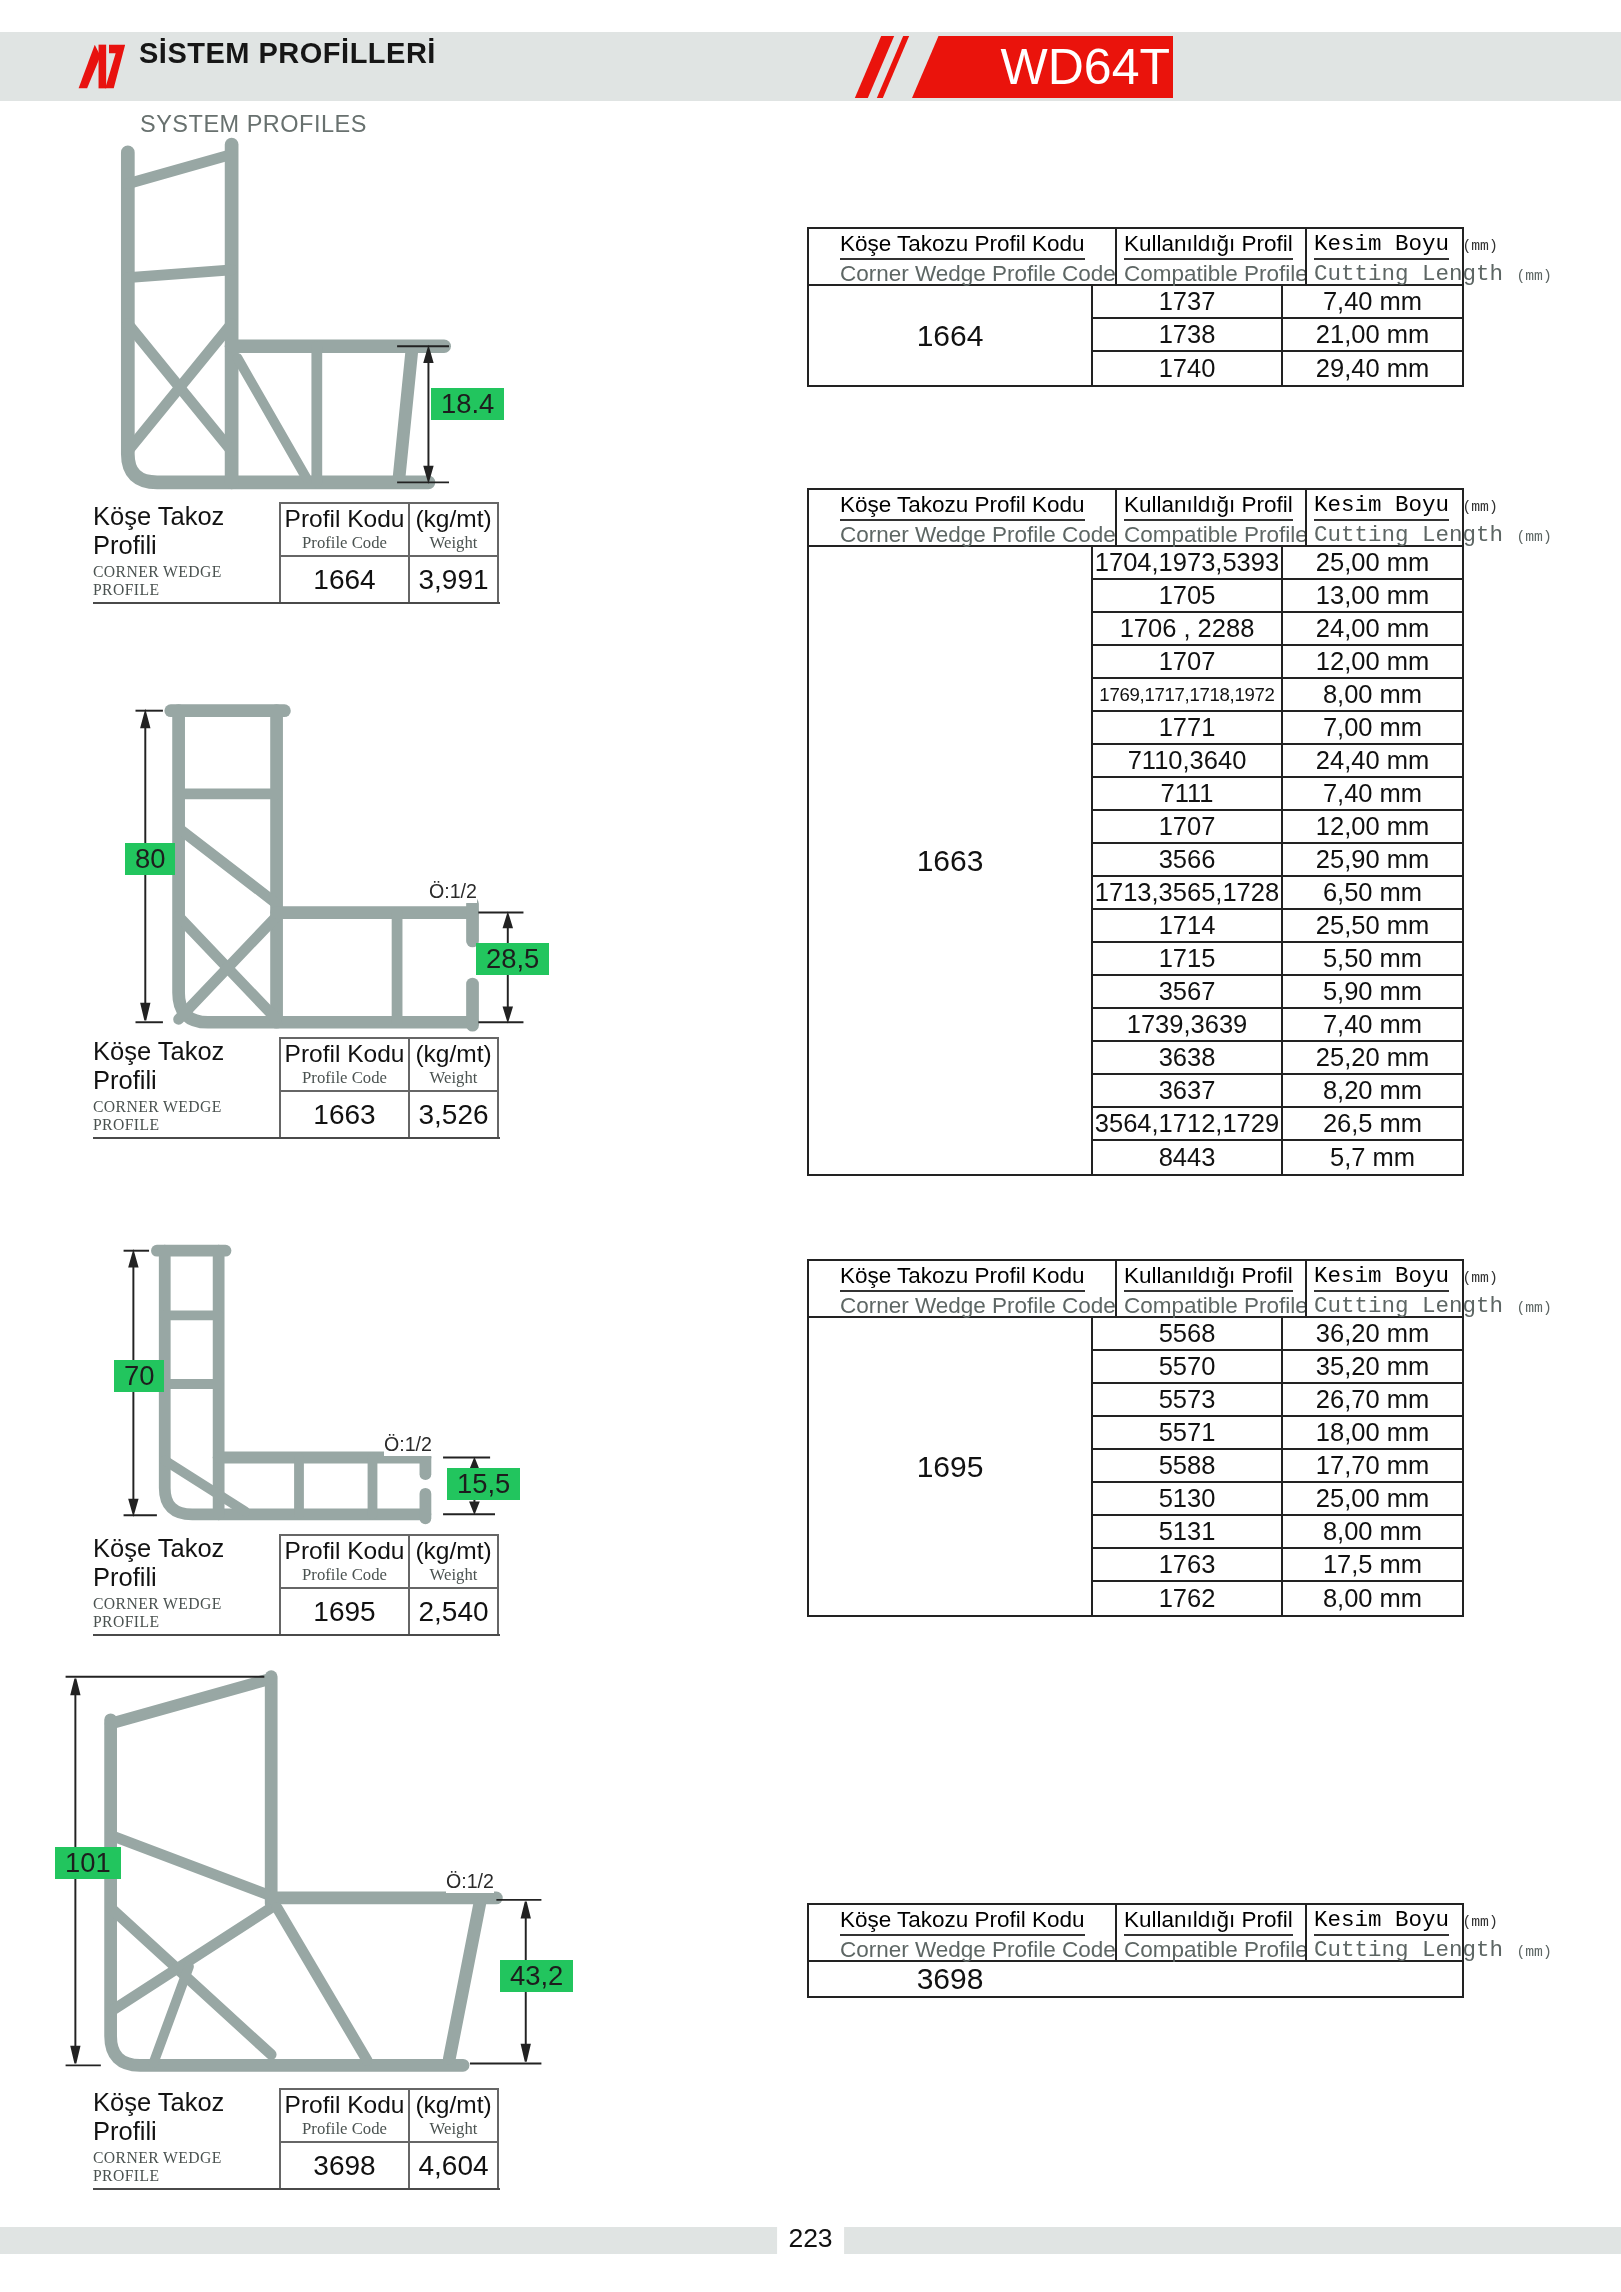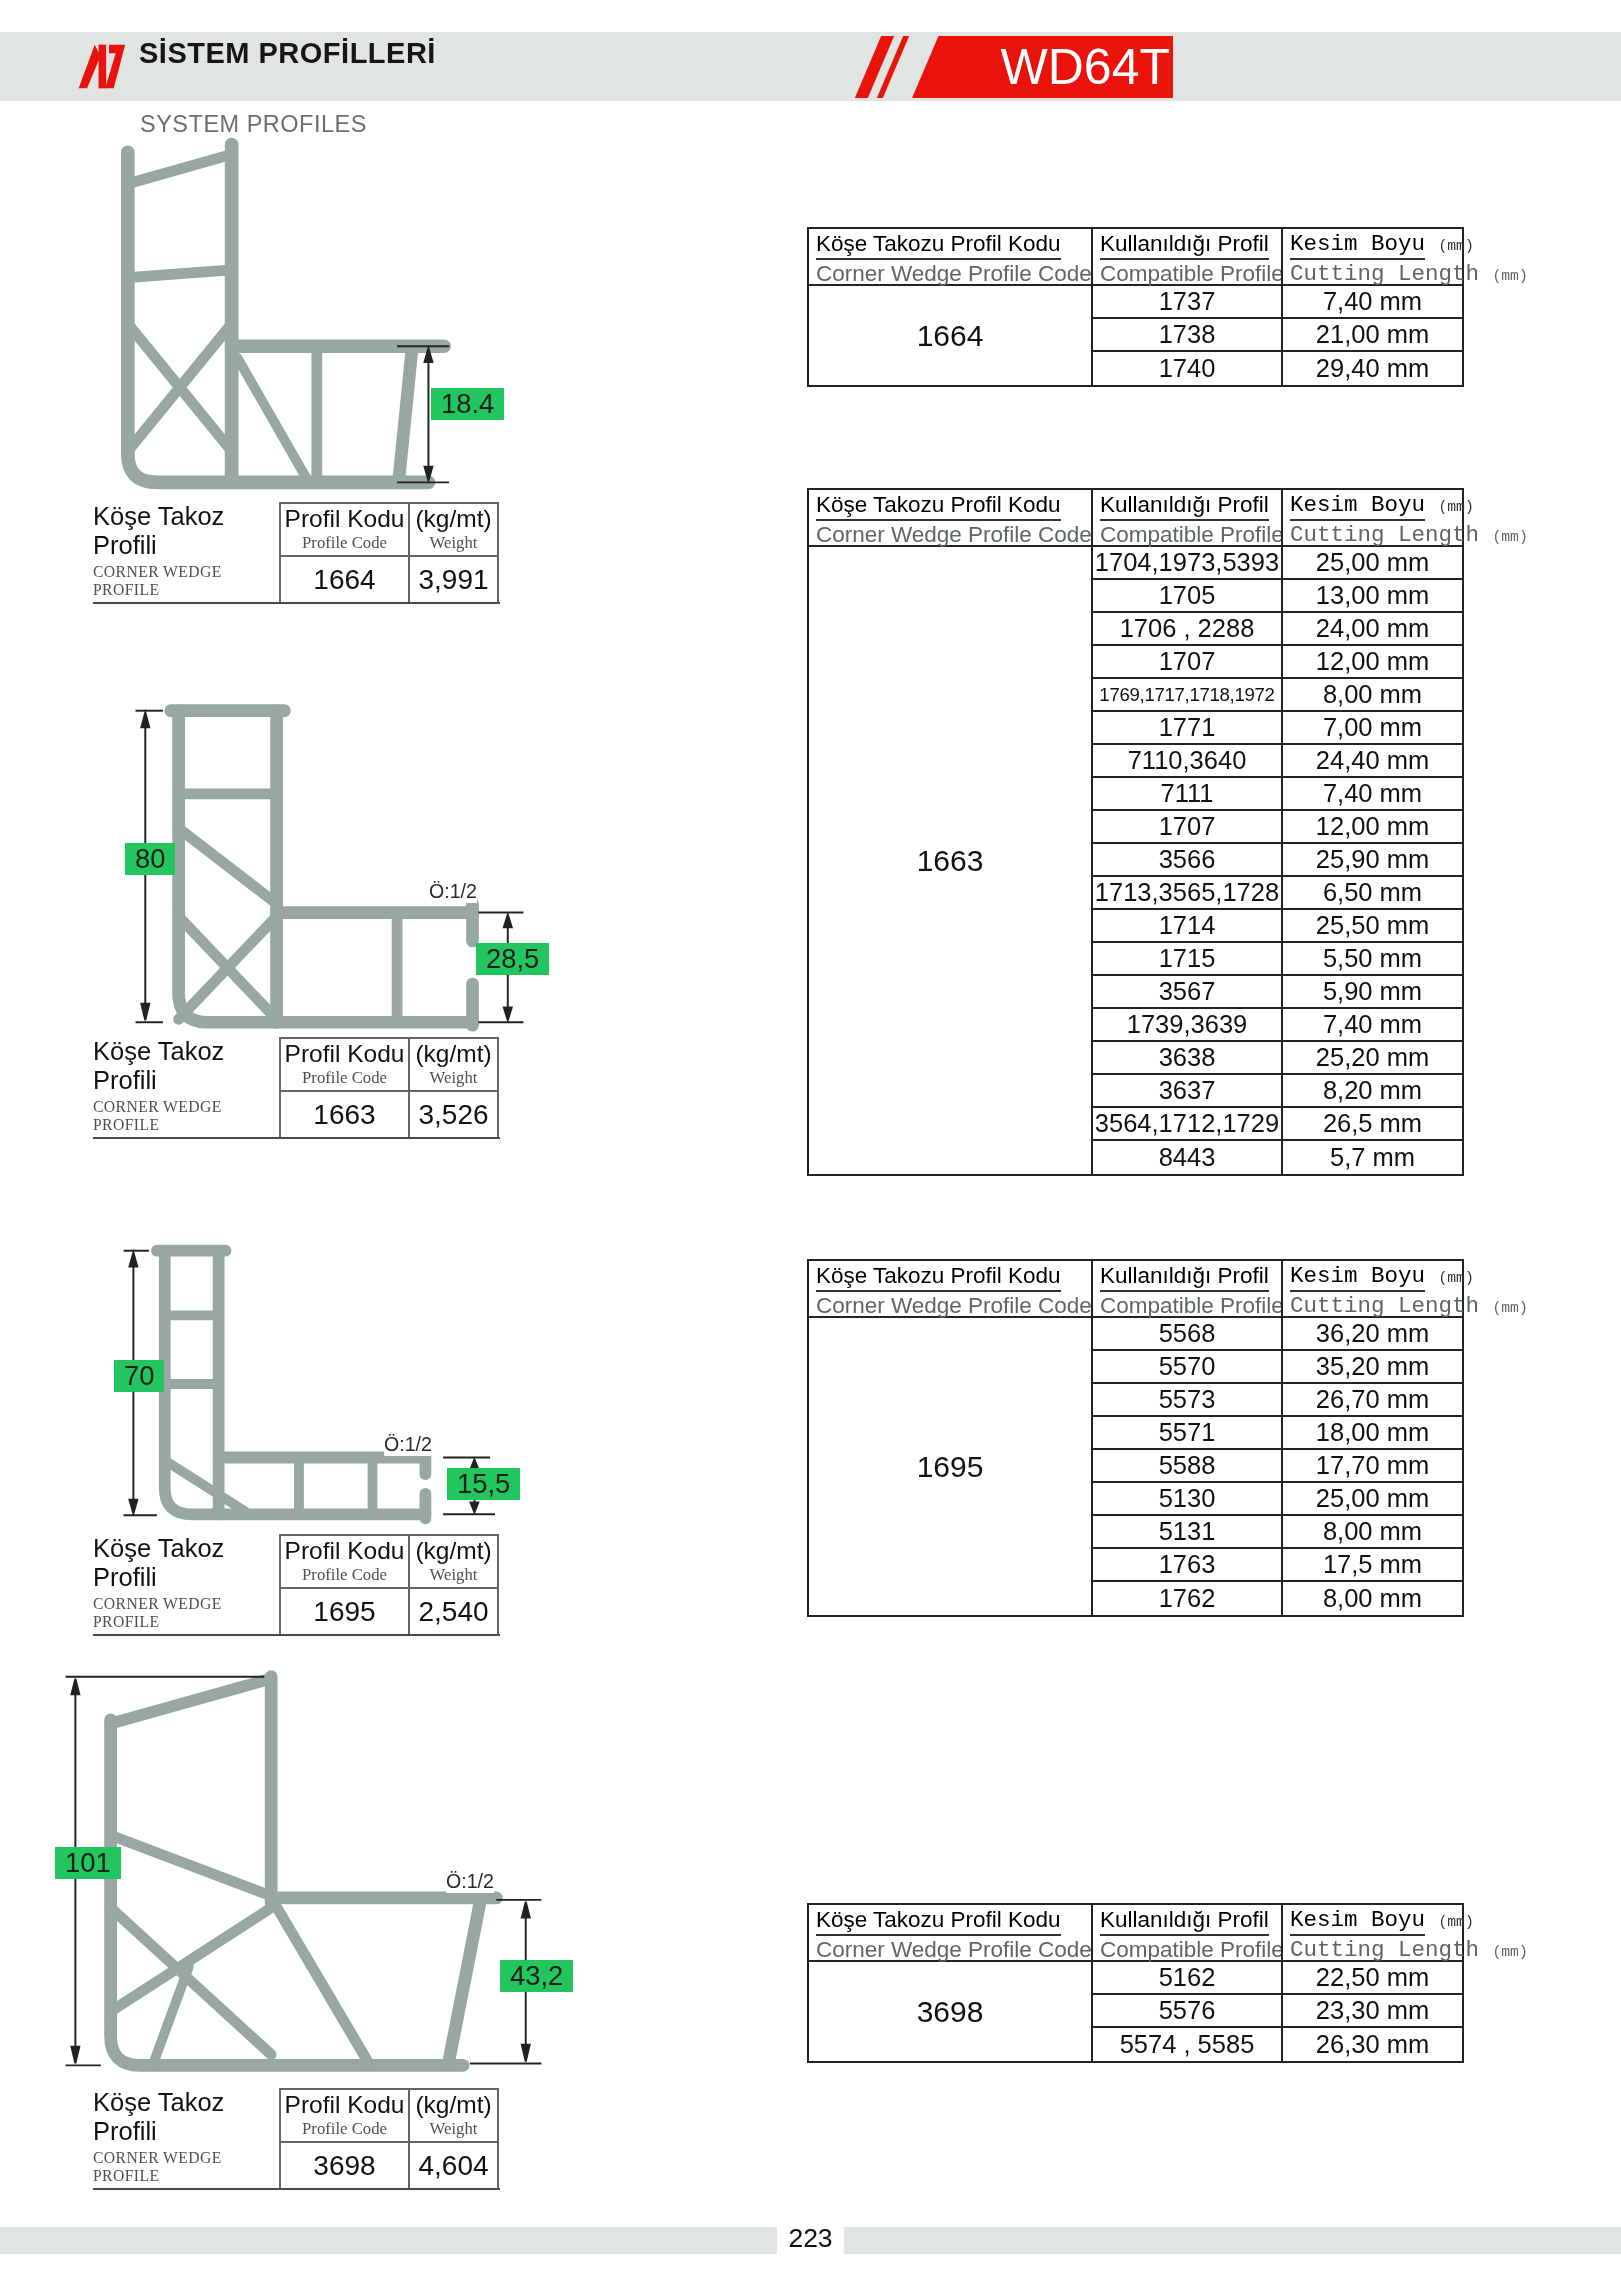--- a/index.html
+++ b/index.html
@@ -12,21 +12,21 @@
   .title-en{position:absolute;left:140px;top:71px;font-size:23.5px;color:#68716f;letter-spacing:0.5px;margin-top:40px;}
   .banner{position:absolute;left:912px;top:36px;width:261px;height:62px;background:#ea130c;
           clip-path:polygon(26.5px 0,100% 0,100% 100%,0 100%);
           color:#fff;font-size:50px;line-height:62px;text-align:right;padding-right:3px;box-sizing:border-box;}
   .stripe{position:absolute;top:36px;height:62px;background:#ea130c;transform:skewX(-23deg);}
   .stripe.s1{left:868px;width:12.7px;}
   .stripe.s2{left:890px;width:5.9px;}
 
   
   .bigtable{position:absolute;left:807px;width:657px;border:2px solid #222;box-sizing:border-box;background:#fff;}
-  .bt-header{display:flex;border-bottom:2px solid #222;height:55px;}
+  .bt-header{display:flex;border-bottom:2px solid #222;height:55px;padding-left:24px;}
   .bth{box-sizing:border-box;padding:2px 0 0 6.9px;}
   .bth.c1{width:282px;}
   .bth.c2{width:190px;border-left:2px solid #222;}
   .bth.c3{flex:1;border-left:2px solid #222;font-family:Liberation Mono, monospace;}
   .l1{font-size:22.5px;color:#000;white-space:nowrap;}
   .l1 .u{display:inline-block;border-bottom:2px solid #333;padding-bottom:1px;}
   .l1 .unit{font-size:14.7px;color:#333;}
   .l2{font-size:22.5px;color:#5d6664;white-space:nowrap;margin-top:1px;}
   .l2 .unit{font-size:14.7px;}
   .bt-body{display:flex;}
@@ -476,33 +476,19 @@
         <div class="l1"><span class="u">Kullanıldığı Profil</span></div>
       <div class="l2">Compatible Profile</div>
       </div>
     <div class="bth c3">
         <div class="l1"><span class="u">Kesim Boyu</span> <span class="unit">(mm)</span></div>
       <div class="l2"><span>Cutting Length</span> <span class="unit">(mm)</span></div>
       </div>
   </div>
   <div class="bt-body">
     <div class="bt-code">3698</div>
-    <div class="bt-rows">
-        <div class="trow">
-          <div class="tc profile">5162</div>
-          <div class="tc length">22,50 mm</div>
-        </div>
-        <div class="trow">
-          <div class="tc profile">5576</div>
-          <div class="tc length">23,30 mm</div>
-        </div>
-        <div class="trow">
-          <div class="tc profile">5574 , 5585</div>
-          <div class="tc length">26,30 mm</div>
-        </div>
-      </div>
   </div>
 </div>
 
 <div class="footer-bar">
   <div class="pagenum">223</div>
 </div>
 
 
 </body></html>

